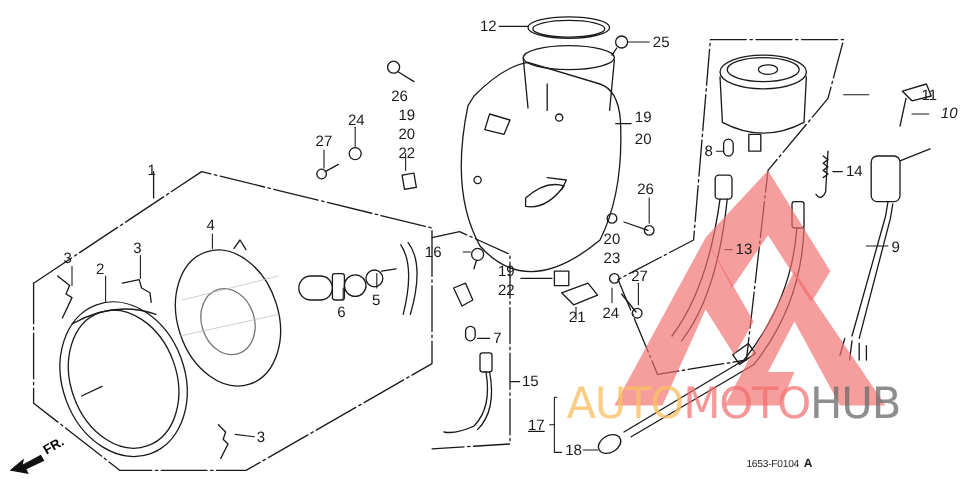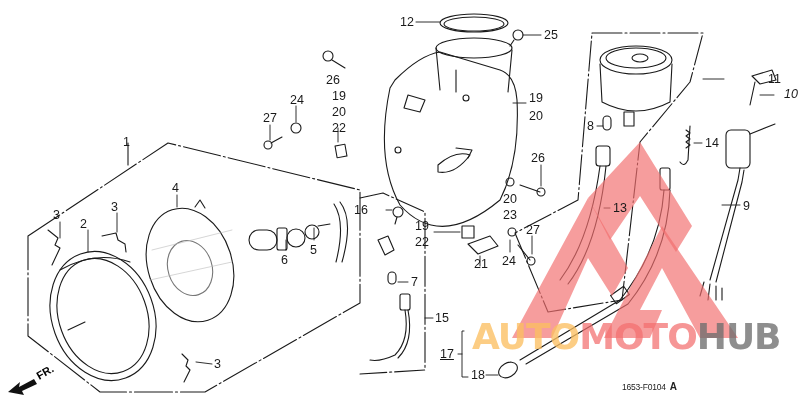--- a/index.html
+++ b/index.html
@@ -8,21 +8,21 @@
   #stage { position: absolute; left: 0; top: 0; width: 800px; height: 402px; }
   svg { position: absolute; left: 0; top: 0; }
   .callout { position: absolute; font-family: "Liberation Sans", sans-serif;
              font-size: 12.5px; color: #1a1a1a; line-height: 1; white-space: nowrap;
              cursor: pointer; }
   .code { position: absolute; left: 622px; top: 381px; font-size: 8.5px;
           font-family: "Liberation Sans", sans-serif; color: #222; letter-spacing: -0.2px; }
   .code b { font-size: 10px; margin-left: 4px; }
   .fr { position: absolute; left: 6px; top: 362px; width: 60px; height: 36px; }
   .wm-text { position: absolute; left: 472px; top: 319px; font-family: "DejaVu Sans", sans-serif;
-             font-weight: bold; font-size: 36px; letter-spacing: -1px; line-height: 1; }
+             font-weight: normal; font-size: 36px; letter-spacing: -1px; line-height: 1; }
   .wm-auto { color: rgba(251,191,97,0.78); }
   .wm-moto { color: rgba(242,110,110,0.72); }
   .wm-hub  { color: rgba(110,110,110,0.78); }
 </style>
 </head>
 <body>
 
 <div id="stage">
 
   <svg width="800" height="402" viewBox="0 0 800 402" fill="none" stroke="#1a1a1a" stroke-width="1.1" stroke-linecap="round" stroke-linejoin="round">

